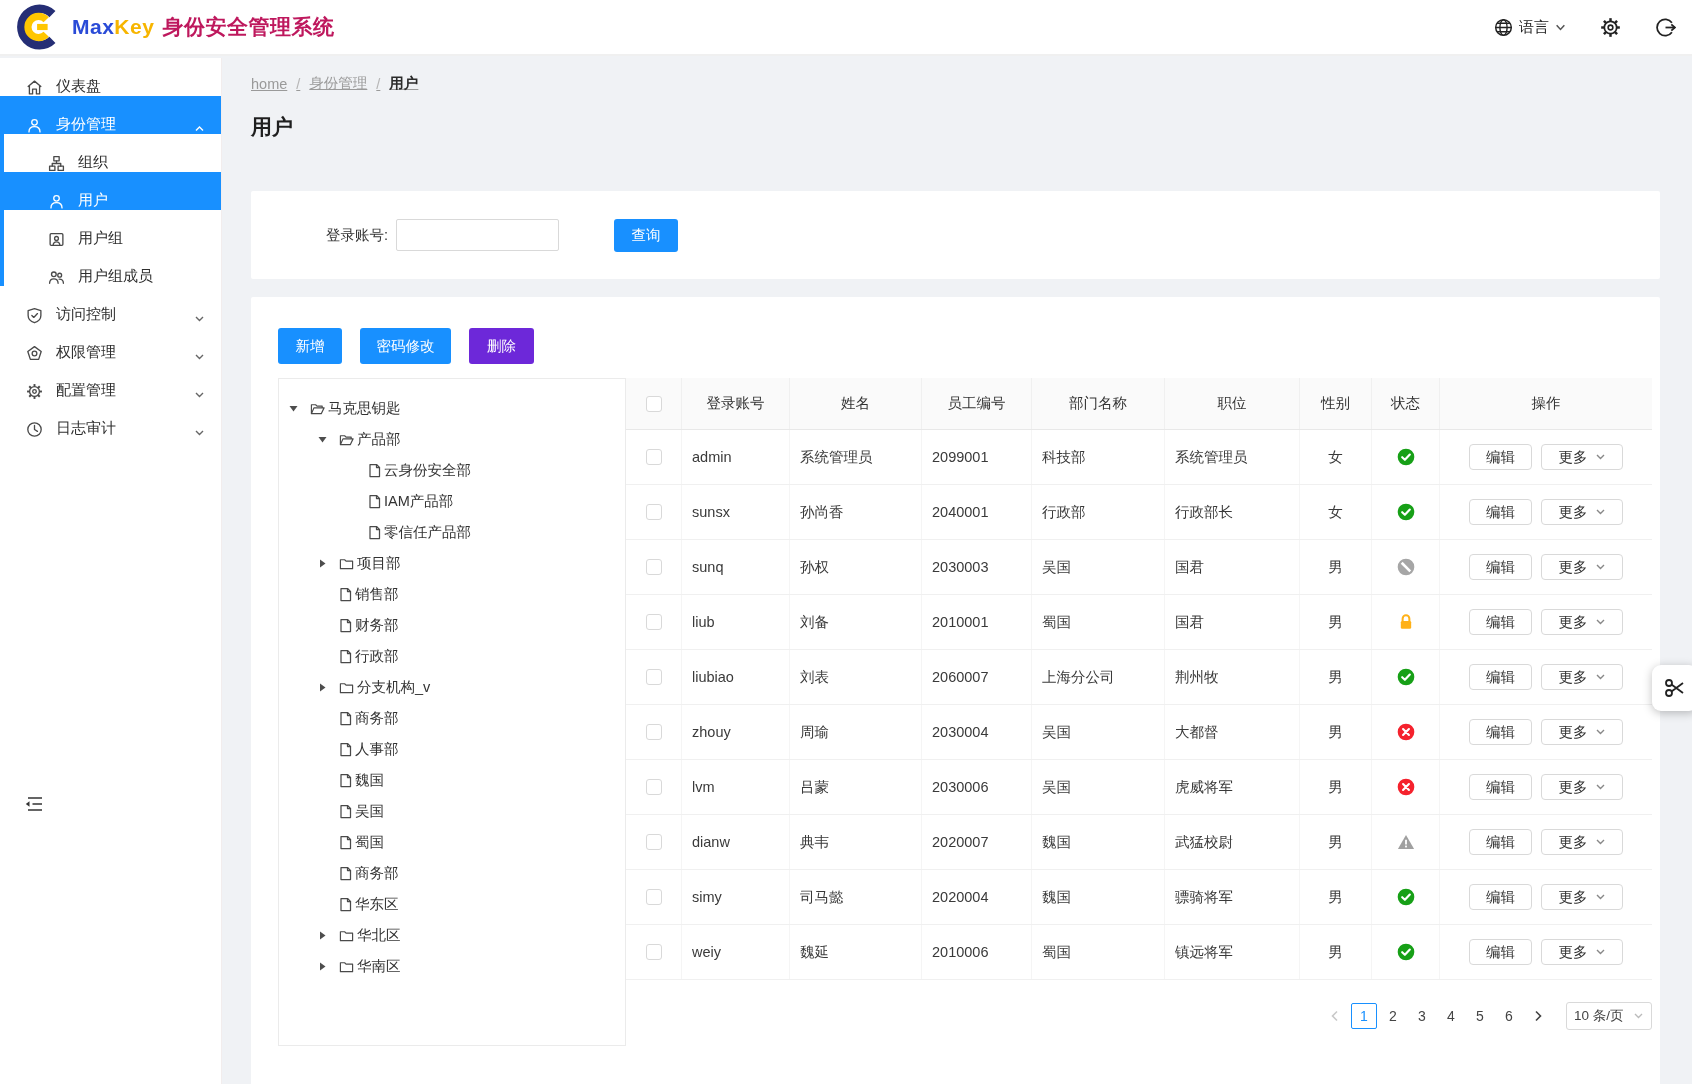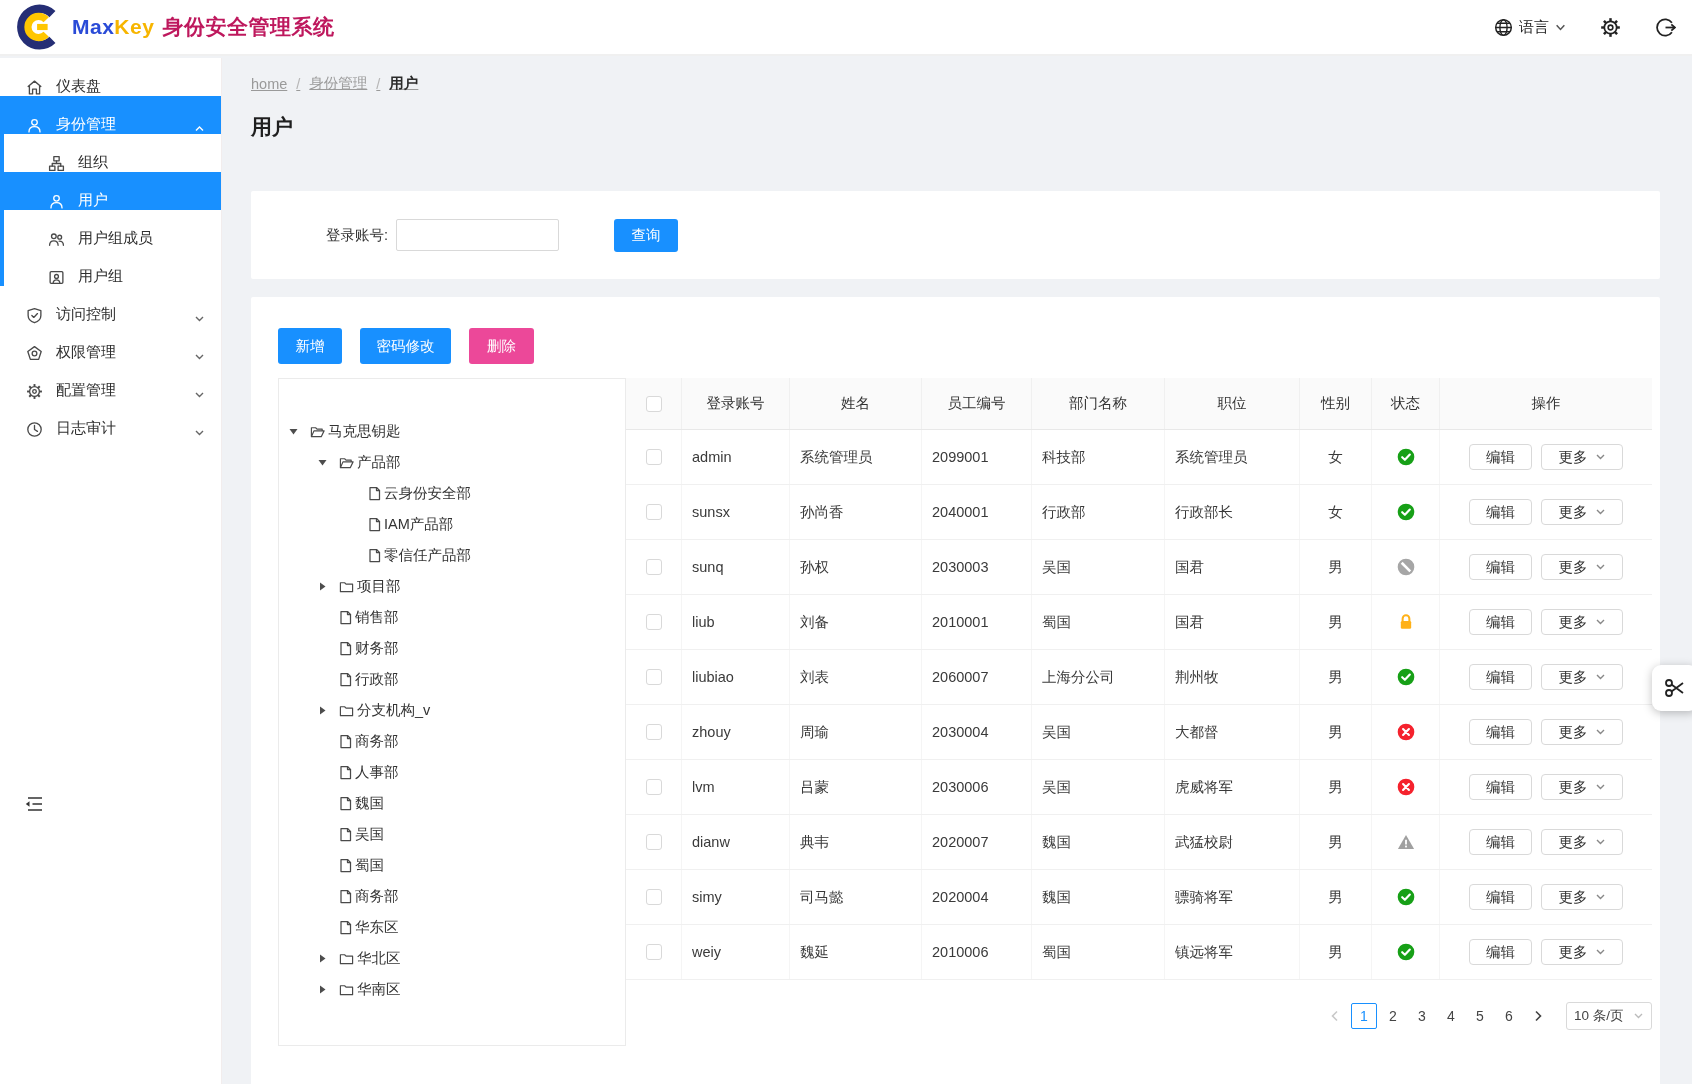--- a/index.html
+++ b/index.html
@@ -48,21 +48,21 @@
   .search-input { width:163px; height:32px; border:1px solid #d9d9d9; border-radius:2px;
     padding:0 8px; font-size:14px; outline:none; background:#fff; }
   .btn { border:none; border-radius:3px; font-size:14.5px; color:#fff; cursor:pointer;
     font-family:inherit; }
   .btn-query { width:64px; height:33px; background:#1890ff; margin-left:55px; }
 
   .card-main { margin-top:18px; padding:31px 0 40px 27px; min-height:788px; }
   .toolbar { display:flex; gap:18px; }
   .btn-add { width:64px; height:36px; background:#1890ff; }
   .btn-pwd { width:91px; height:36px; background:#1890ff; }
-  .btn-del { width:65px; height:36px; background:#ec4899; }
+  .btn-del { width:65px; height:36px; background:#6d28d9; }
 
   .content-row { display:flex; margin-top:14px; align-items:flex-start; }
 
   
   .tree-box { width:348px; height:668px; border:1px solid #ebebeb; overflow:hidden;
     padding-top:14px; flex:none; }
   .tree-node { height:31px; display:flex; align-items:center; font-size:14.5px;
     color:#333; cursor:pointer; }
   .tree-node .arrow-slot { width:21px; display:inline-flex; justify-content:flex-start;
     align-items:center; flex:none; }
@@ -202,36 +202,36 @@
               <svg width="17" height="17" viewBox="0 0 16 16">
                 <circle stroke="#4a4a4a" stroke-width="1.25" fill="none" stroke-linejoin="round" stroke-linecap="round" cx="8" cy="5" r="2.6"></circle>
                 <path stroke="#4a4a4a" stroke-width="1.25" fill="none" stroke-linejoin="round" stroke-linecap="round" d="M2.8 14 C2.8 10.8 5 9 8 9 C11 9 13.2 10.8 13.2 14"></path>
               </svg>
             </span>
             <span>用户</span>
           </div>
           <div class="menu-item">
             <span class="icn">
               <svg width="17" height="17" viewBox="0 0 16 16">
+                <rect stroke="#4a4a4a" stroke-width="1.25" fill="none" stroke-linejoin="round" stroke-linecap="round" x="2" y="2.5" width="12" height="11" rx="1"></rect>
+                <circle stroke="#4a4a4a" stroke-width="1.25" fill="none" stroke-linejoin="round" stroke-linecap="round" cx="8" cy="7" r="1.8"></circle>
+                <path stroke="#4a4a4a" stroke-width="1.25" fill="none" stroke-linejoin="round" stroke-linecap="round" d="M4.8 13.5 C5 11.3 6.3 10.3 8 10.3 C9.7 10.3 11 11.3 11.2 13.5"></path>
+              </svg>
+            </span>
+            <span>用户组</span>
+          </div>
+          <div class="menu-item">
+            <span class="icn">
+              <svg width="17" height="17" viewBox="0 0 16 16">
                 <circle stroke="#4a4a4a" stroke-width="1.25" fill="none" stroke-linejoin="round" stroke-linecap="round" cx="5.5" cy="5" r="2.2"></circle>
                 <circle stroke="#4a4a4a" stroke-width="1.25" fill="none" stroke-linejoin="round" stroke-linecap="round" cx="11" cy="5.8" r="1.8"></circle>
                 <path stroke="#4a4a4a" stroke-width="1.25" fill="none" stroke-linejoin="round" stroke-linecap="round" d="M1.5 13.5 C1.5 10.8 3.3 9.3 5.5 9.3 C7.7 9.3 9.5 10.8 9.5 13.5 M10.5 9.6 C12.7 9.6 14.5 11 14.5 13.5"></path>
               </svg>
             </span>
             <span>用户组成员</span>
-          </div>
-          <div class="menu-item">
-            <span class="icn">
-              <svg width="17" height="17" viewBox="0 0 16 16">
-                <rect stroke="#4a4a4a" stroke-width="1.25" fill="none" stroke-linejoin="round" stroke-linecap="round" x="2" y="2.5" width="12" height="11" rx="1"></rect>
-                <circle stroke="#4a4a4a" stroke-width="1.25" fill="none" stroke-linejoin="round" stroke-linecap="round" cx="8" cy="7" r="1.8"></circle>
-                <path stroke="#4a4a4a" stroke-width="1.25" fill="none" stroke-linejoin="round" stroke-linecap="round" d="M4.8 13.5 C5 11.3 6.3 10.3 8 10.3 C9.7 10.3 11 11.3 11.2 13.5"></path>
-              </svg>
-            </span>
-            <span>用户组</span>
           </div>
         </div>
       </div>
       <div class="menu-item">
         <span class="icn">
           <svg width="17" height="17" viewBox="0 0 16 16">
             <path stroke="#4a4a4a" stroke-width="1.25" fill="none" stroke-linejoin="round" stroke-linecap="round" d="M8 1.5 L14 3.5 V8 C14 11.5 11.5 13.7 8 14.8 C4.5 13.7 2 11.5 2 8 V3.5 Z"></path>
             <path stroke="#4a4a4a" stroke-width="1.25" fill="none" stroke-linejoin="round" stroke-linecap="round" d="M5.5 8 L7.3 9.8 L10.8 6.2"></path>
           </svg>
         </span>
@@ -323,21 +323,21 @@
 
   <section class="card card-main">
     <div class="toolbar">
       <button class="btn btn-add">新增</button>
       <button class="btn btn-pwd">密码修改</button>
       <button class="btn btn-del">删除</button>
     </div>
 
     <div class="content-row">
       <div class="tree-box" id="org-tree">
-          <div class="tree-node" style="padding-left: 10px; margin-top: 23px;">
+          <div class="tree-node" style="padding-left: 10px;">
             <span class="icn arrow-slot">
               <svg width="9" height="9" viewBox="0 0 9 9">
                 <path d="M0.5 2 H8.5 L4.5 7.5 Z" fill="#4d4d4d"></path>
               </svg>
             </span>
             <span class="icn">
               <svg width="15" height="14" viewBox="0 0 16 14">
                 <path stroke="#4a4a4a" stroke-width="1.25" fill="none" stroke-linejoin="round" stroke-linecap="round" d="M1.5 2.5 H6 L7.5 4 H13 V5.8 M1.5 2.5 V12 H12 L15 5.8 H4.2 L1.5 12"></path>
               </svg>
             </span>

